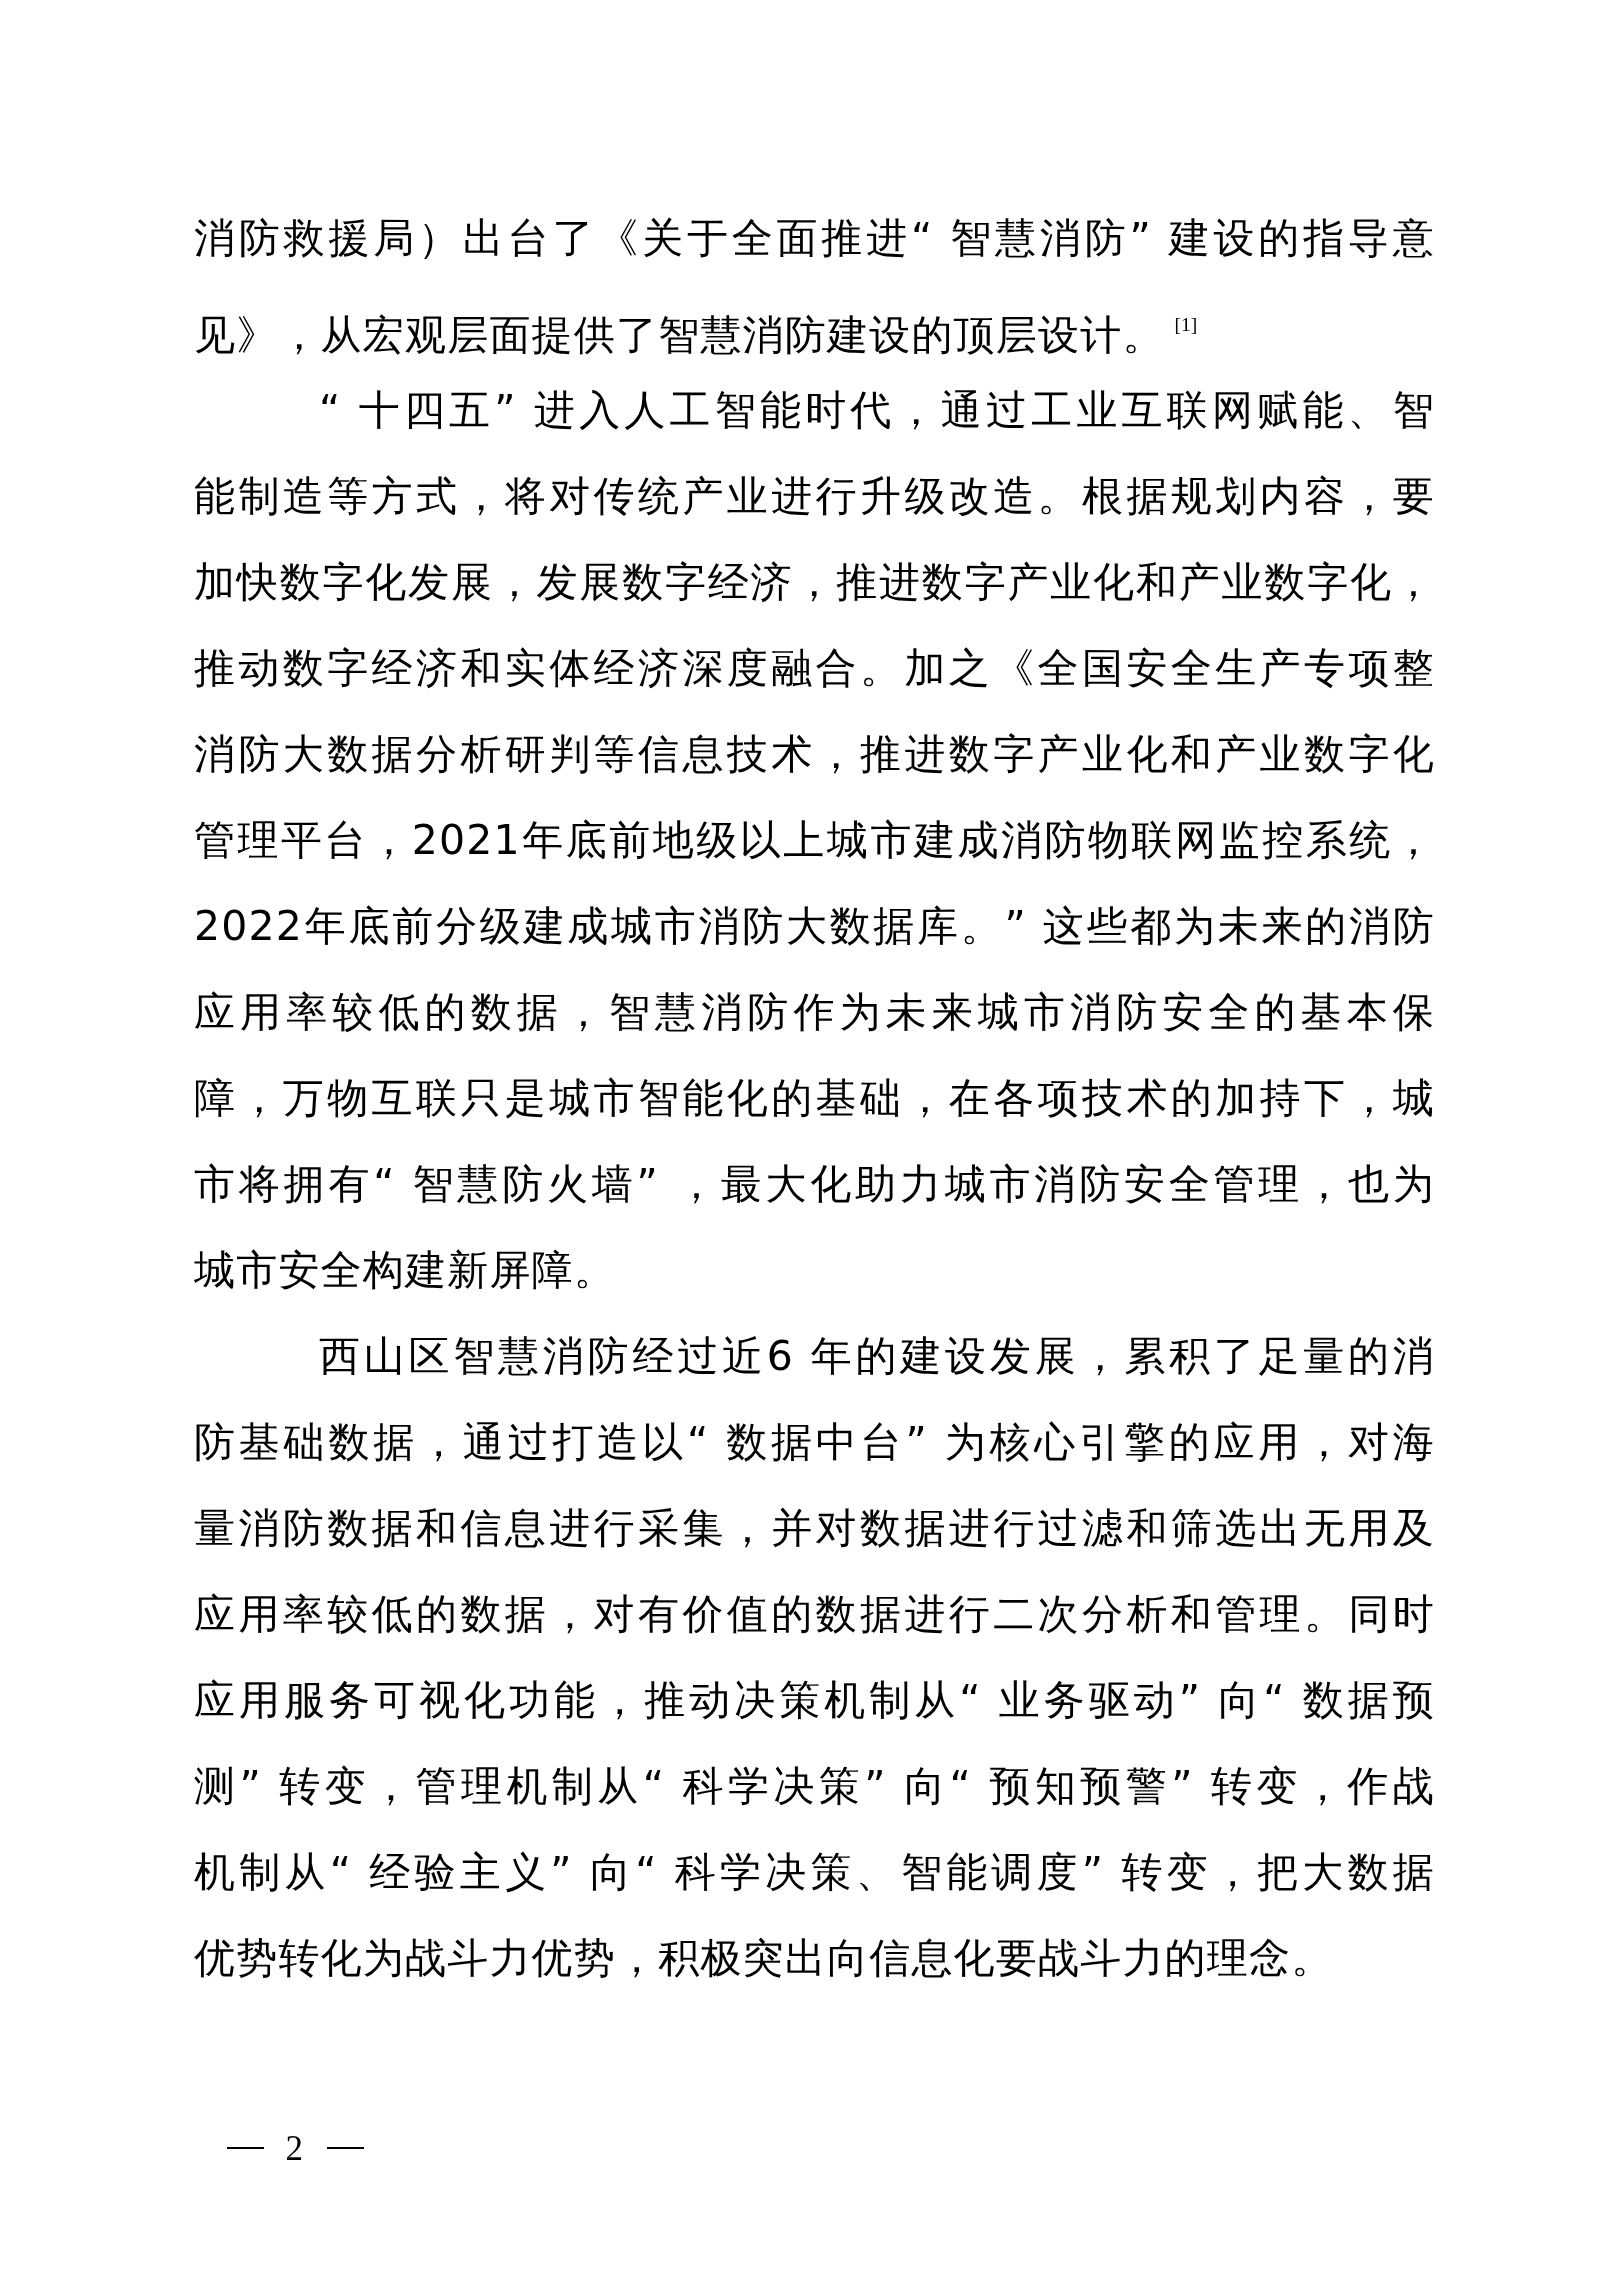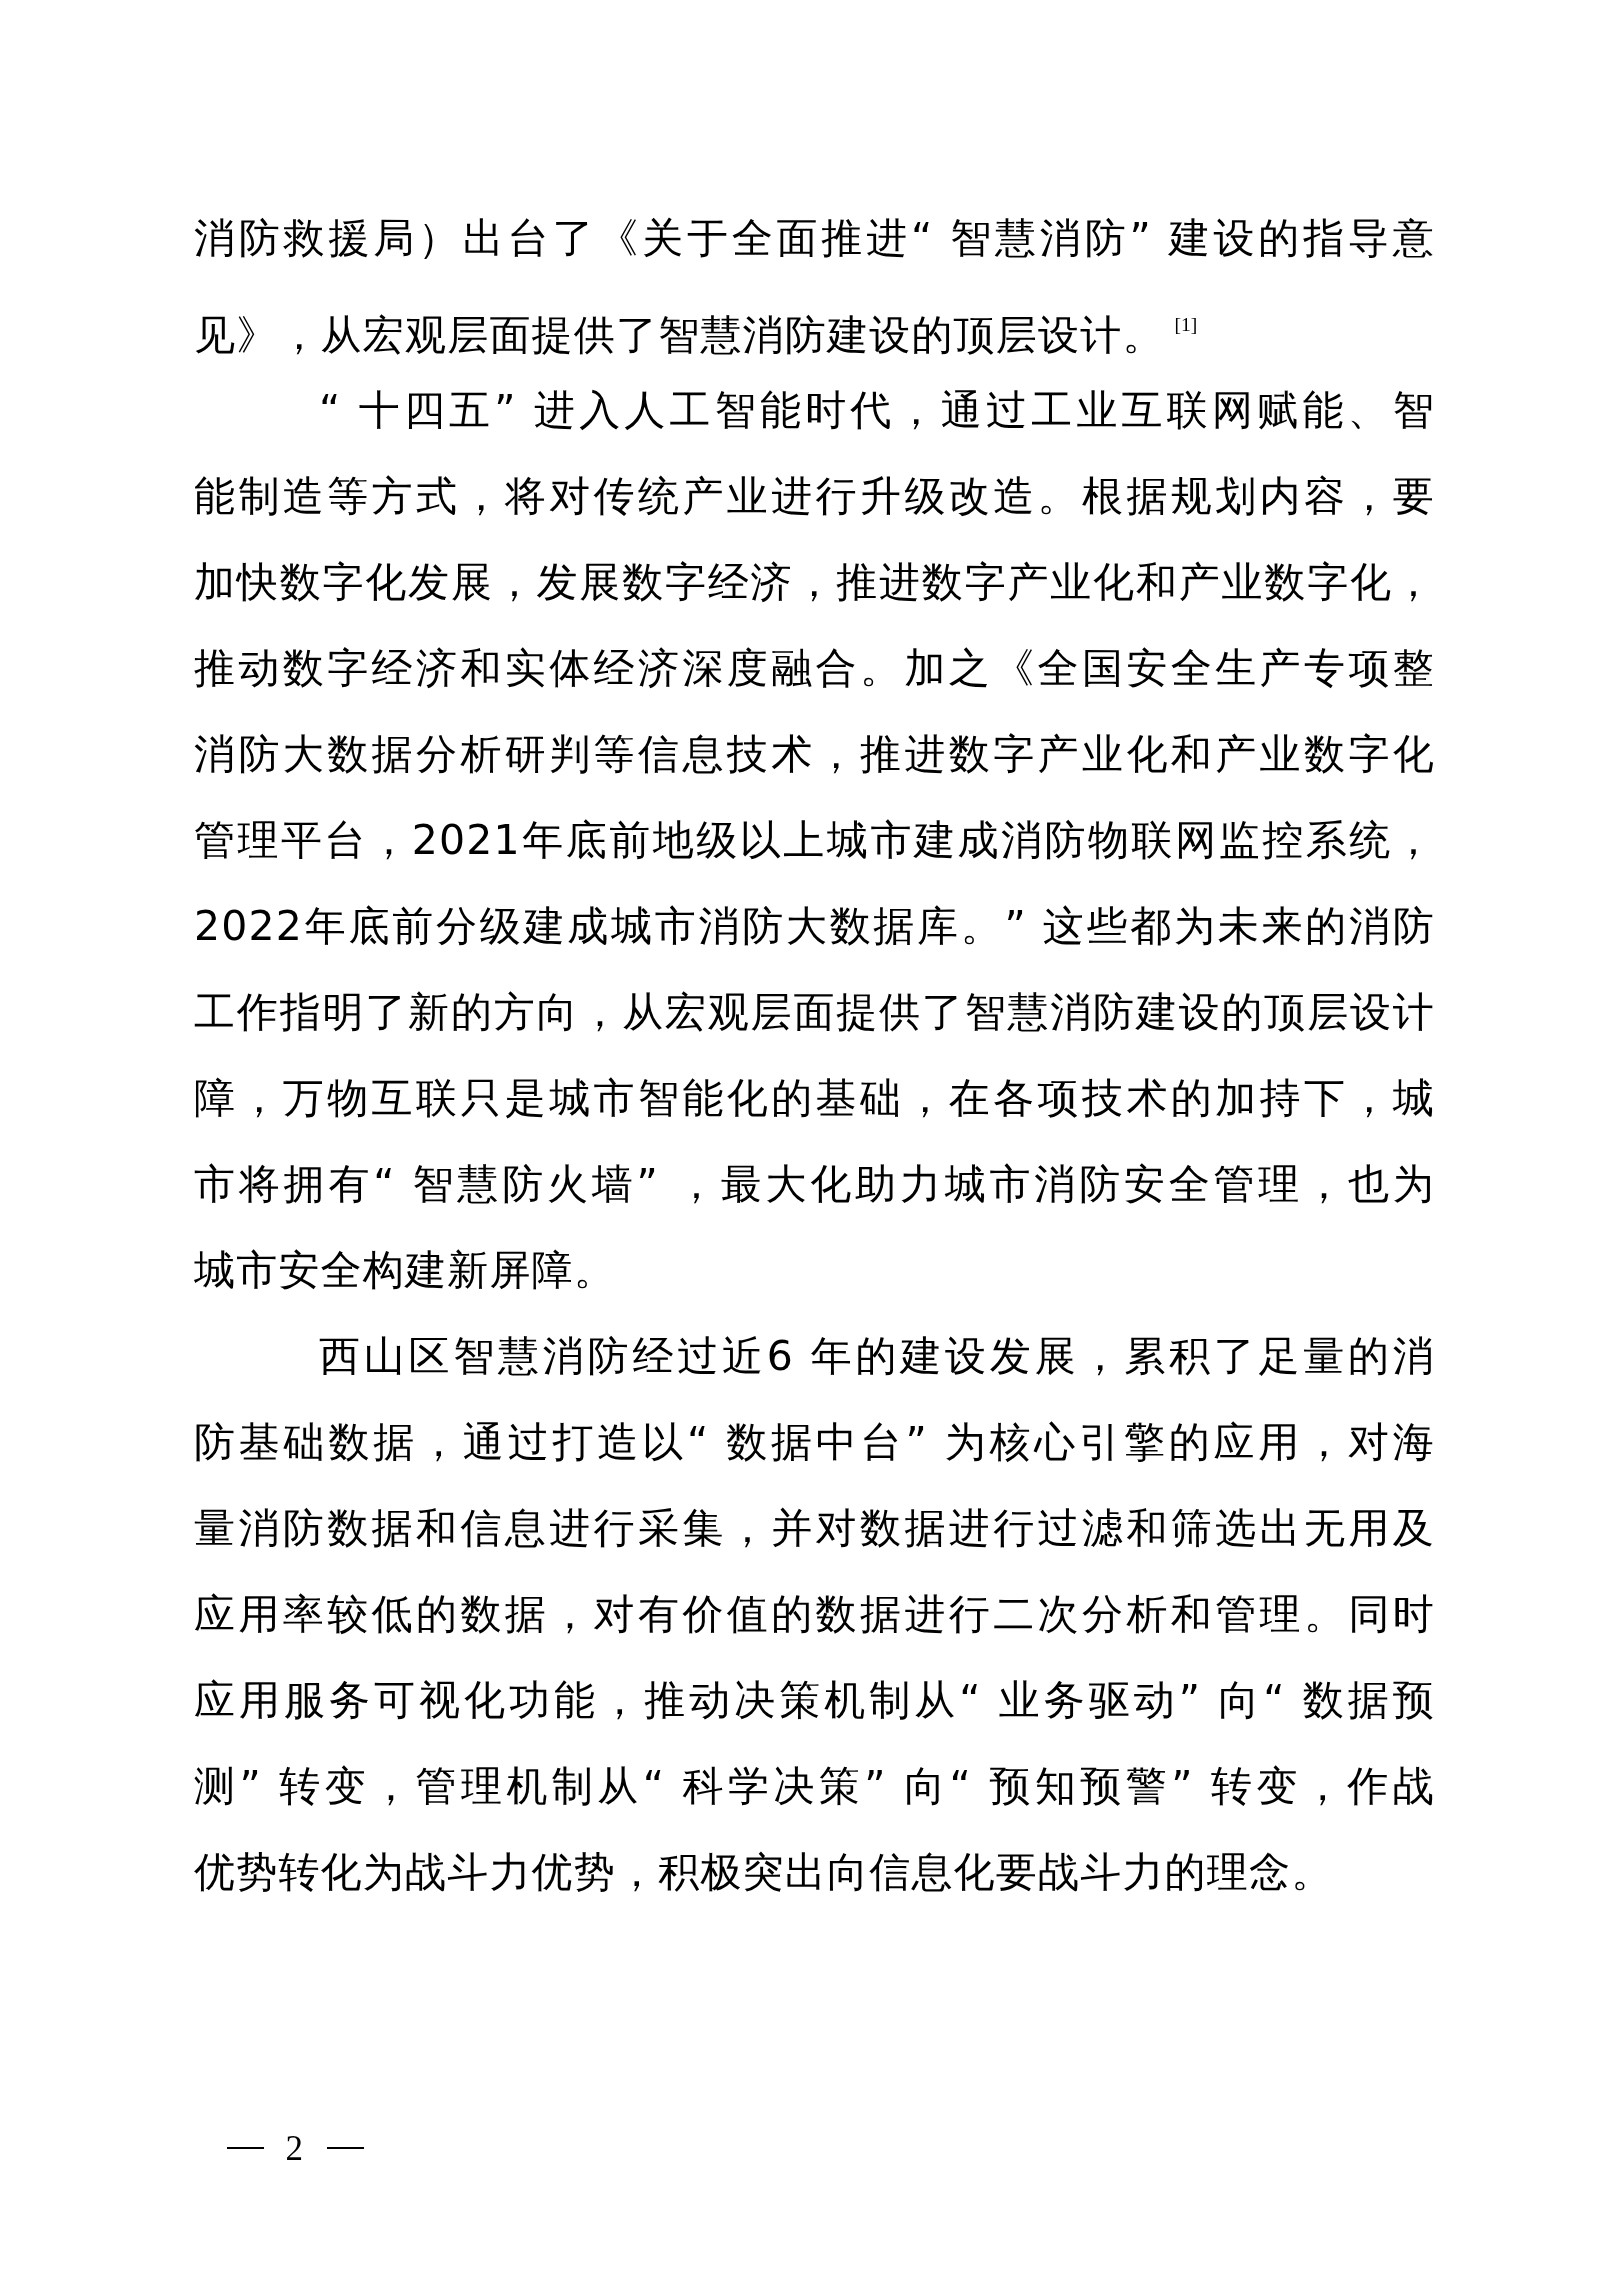--- a/index.html
+++ b/index.html
@@ -49,31 +49,32 @@
     <span class="line">消防救援局）出台了《关于全面推进“ 智慧消防” 建设的指导意</span>
     <span class="line last"><span>见》，从宏观层面提供了智慧消防建设的顶层设计。</span><span class="sup">[1]</span></span>
 
     <span class="line indent">“ 十四五” 进入人工智能时代，通过工业互联网赋能、智</span>
     <span class="line">能制造等方式，将对传统产业进行升级改造。根据规划内容，要</span>
     <span class="line">加快数字化发展，发展数字经济，推进数字产业化和产业数字化，</span>
     <span class="line">推动数字经济和实体经济深度融合。加之《全国安全生产专项整</span>
     <span class="line">消防大数据分析研判等信息技术，推进数字产业化和产业数字化</span>
     <span class="line">管理平台，2021年底前地级以上城市建成消防物联网监控系统，</span>
     <span class="line">2022年底前分级建成城市消防大数据库。” 这些都为未来的消防</span>
-    <span class="line">工作指明了新的方向，从宏观层面提供了智慧消防建设的顶层设计</span>
+    <span class="line">应用率较低的数据，智慧消防作为未来城市消防安全的基本保</span>
     <span class="line">障，万物互联只是城市智能化的基础，在各项技术的加持下，城</span>
     <span class="line">市将拥有“ 智慧防火墙” ，最大化助力城市消防安全管理，也为</span>
     <span class="line last">城市安全构建新屏障。</span>
 
     <span class="line indent">西山区智慧消防经过近6 年的建设发展，累积了足量的消</span>
     <span class="line">防基础数据，通过打造以“ 数据中台” 为核心引擎的应用，对海</span>
     <span class="line">量消防数据和信息进行采集，并对数据进行过滤和筛选出无用及</span>
     <span class="line">应用率较低的数据，对有价值的数据进行二次分析和管理。同时</span>
     <span class="line">应用服务可视化功能，推动决策机制从“ 业务驱动” 向“ 数据预</span>
     <span class="line">测” 转变，管理机制从“ 科学决策” 向“ 预知预警” 转变，作战</span>
+    <span class="line">机制从“ 经验主义” 向“ 科学决策、智能调度” 转变，把大数据</span>
     <span class="line last">优势转化为战斗力优势，积极突出向信息化要战斗力的理念。</span>
   </div>
 
   <div class="page-number">
     <span class="dash"></span><span class="pn">2</span><span class="dash"></span>
   </div>
 </div>
 
 
 </body></html>

